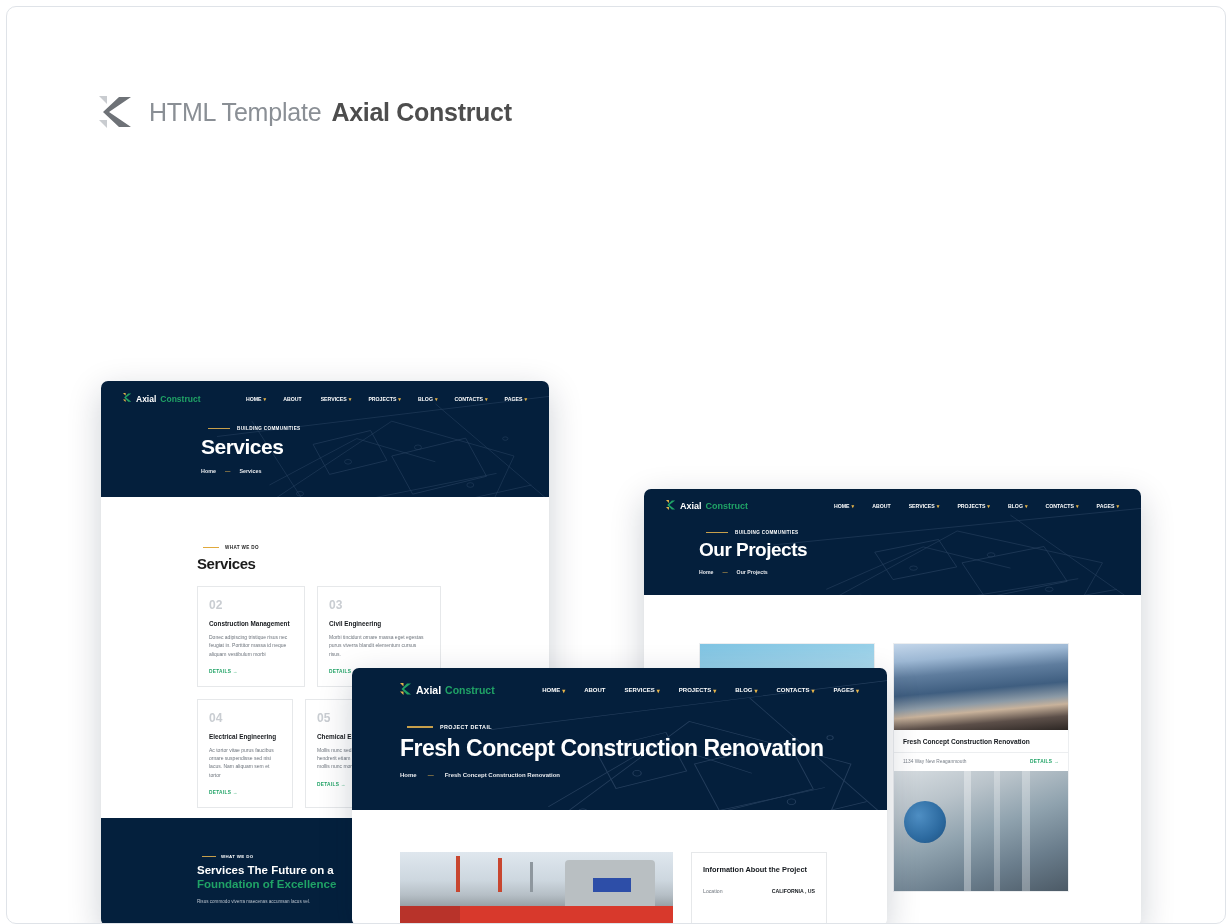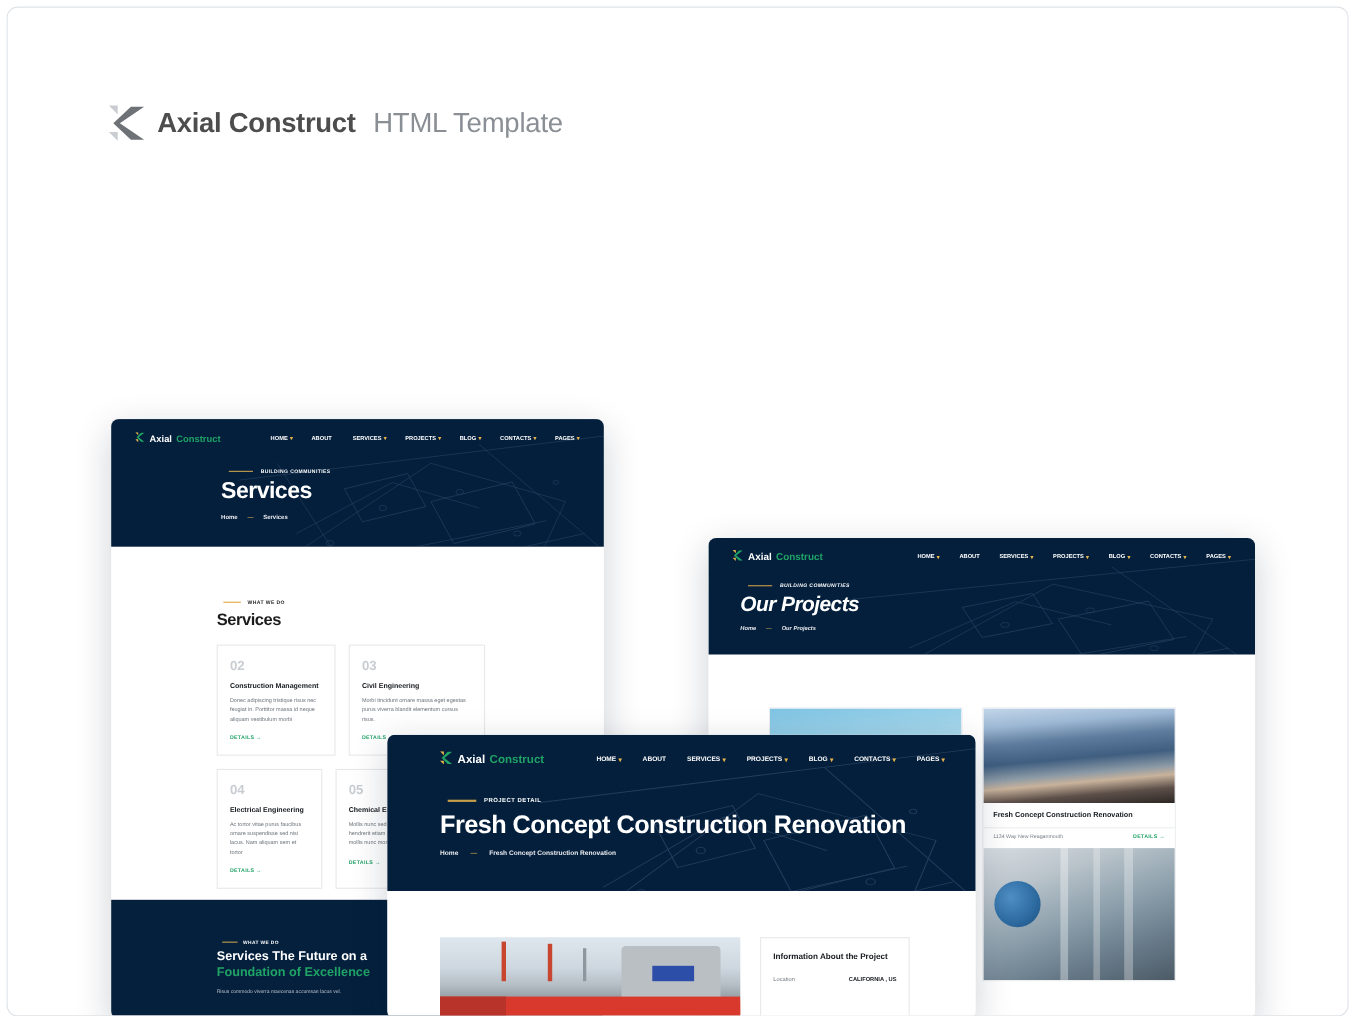--- a/index.html
+++ b/index.html
@@ -109,22 +109,22 @@
 <div id="page-frame">
 
   <div id="brand-row">
     <span class="brand-mark">
       <svg width="36" height="34" viewBox="0 0 36 34">
         <polygon points="2,1 10,1 10,9" fill="#c9ccd0"></polygon>
         <polygon points="2,25 10,25 10,33" fill="#c9ccd0"></polygon>
         <polygon points="34,2 12,17 34,32 22,32 6,17 22,2" fill="#6e7277"></polygon>
       </svg>
     </span>
+    <span id="brand-suffix">HTML Template</span>
     <span id="brand-name">Axial Construct</span>
-    <span id="brand-suffix">HTML Template</span>
   </div>
 
 
   <div class="mock" id="mock-services" style="left:94px; top:374px; width:448px; height:545px;">
 
     <div class="hero" style="height:116px;">
       <svg class="blueprint" viewBox="0 0 400 300" preserveAspectRatio="none">
         <g stroke="#7d93b5" stroke-width="0.9" fill="none" opacity="0.85">
           <path d="M-20 120 L420 40"></path>
           <path d="M30 260 L200 90 L340 150 L300 280 Z"></path>
@@ -309,21 +309,21 @@
               <span>CONTACTS</span>
               <span class="caret">▾</span>
             </span>
           <span class="nav-link">
               <span>PAGES</span>
               <span class="caret">▾</span>
             </span>
         </span>
       </div>
 
-      <div style="position:relative; padding:18px 0 0 29px;font-style:italic;">
+      <div style="position:relative; padding:18px 0 0 55px;">
         <div class="kicker" style="font-size:4.6px;">
           <span style="display:block;width:22px;height:1px;background:#c79f4b;"></span>
           <span>BUILDING COMMUNITIES</span>
         </div>
         <div class="hero-title" style="font-size:19px; margin-top:4px;">Our Projects</div>
         <div class="crumbs" style="font-size:5.2px; gap:9px; margin-top:8px;">
           <span>Home</span>
           <span class="crumb-dash">—</span>
           <span>Our Projects</span>
         </div>

